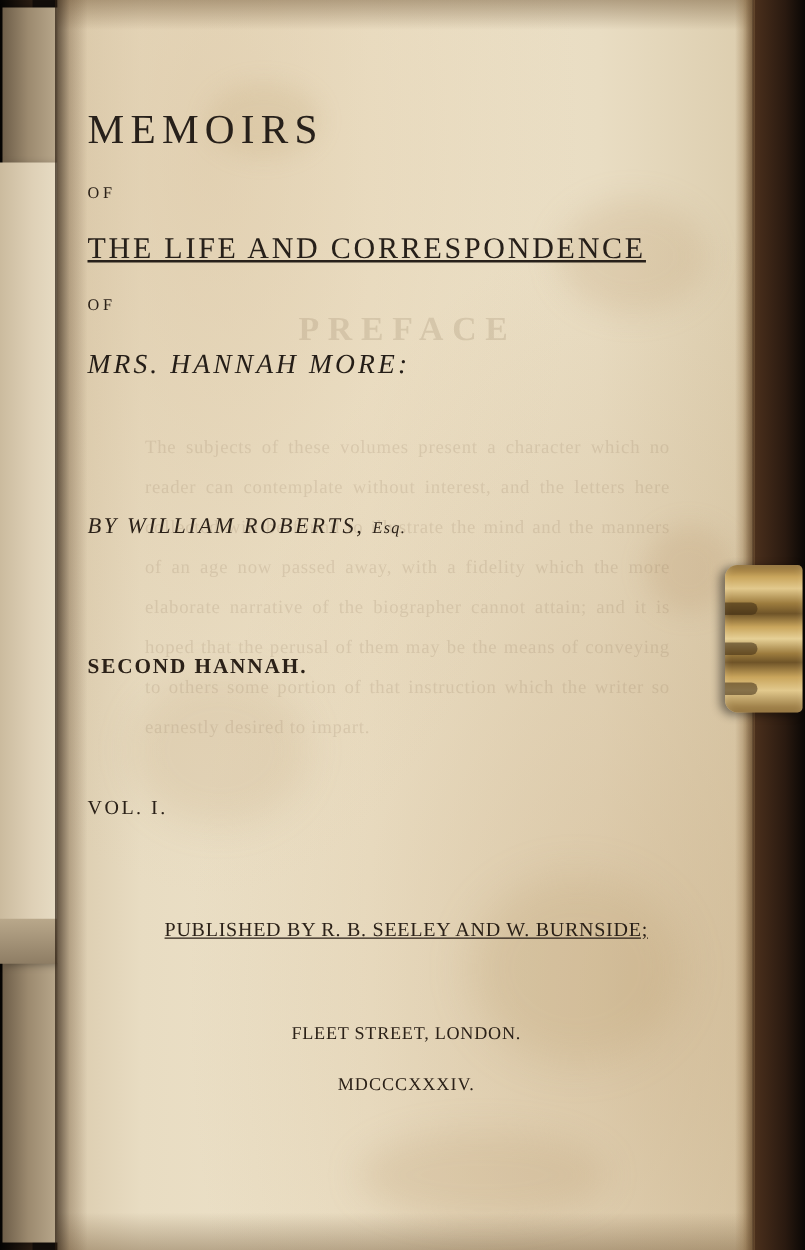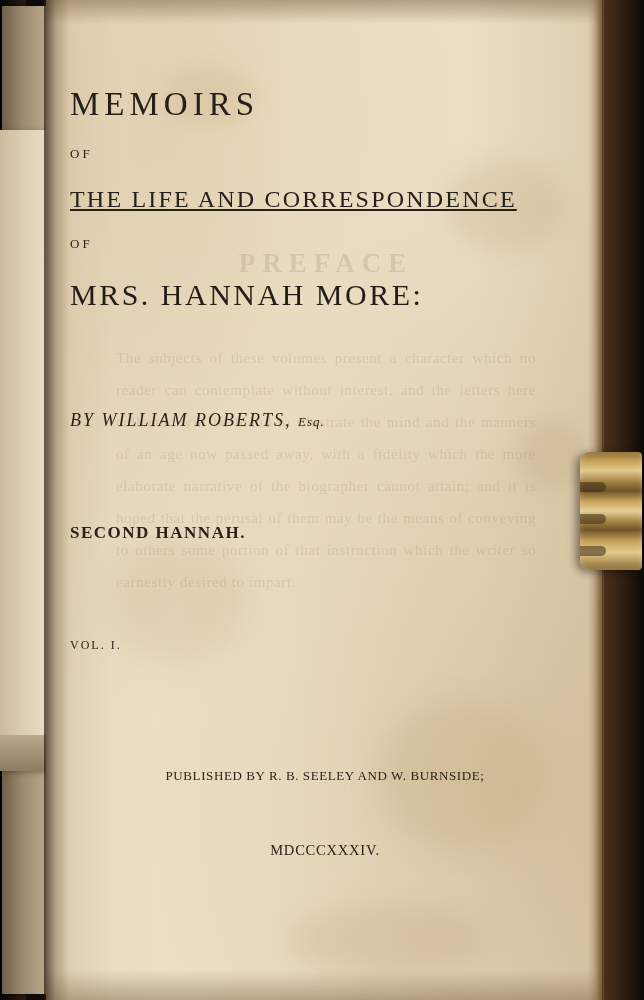--- a/index.html
+++ b/index.html
@@ -162,58 +162,59 @@
     color: #27201a;
     text-decoration: underline;
   }
   .tp-of2 {
     top: 236px;
     font-size: 13px;
     letter-spacing: 3px;
   }
   .tp-name {
     top: 278px;
-    font-size: 30px;
+    font-size: 22px;
     letter-spacing: 2.5px;
     color: #241d17;
+    font-style: italic;
   }
   .tp-author {
     top: 410px;
     font-size: 18px;
     letter-spacing: 2px;
     font-style: italic;
   }
   .tp-author .esq {
     font-size: 13px;
     letter-spacing: 1px;
   }
   .tp-edition {
     top: 523px;
     font-size: 17px;
     font-weight: bold;
     letter-spacing: 1.5px;
   }
   .tp-vol {
     top: 638px;
-    font-size: 12px;
+    font-size: 16px;
     letter-spacing: 2px;
   }
   .imprint {
     position: absolute;
     left: 24px;
     width: 510px;
     text-align: center;
     z-index: 5;
     color: #2b2118;
     font-family: "Liberation Serif", serif;
   }
-  .imprint-l1 { top: 768px; font-size: 13px; letter-spacing: 0.6px; }
+  .imprint-l1 { top: 736px; font-size: 16px; letter-spacing: 0.6px; text-decoration: underline; }
   .imprint-l2 { top: 796px; font-size: 14.5px; letter-spacing: 0.6px; }
   .imprint-l3 { top: 819px; font-size: 14.5px; letter-spacing: 0.6px; }
-  .imprint-l4 { top: 842px; font-size: 14.5px; letter-spacing: 0.8px; }
+  .imprint-l4 { top: 860px; font-size: 14.5px; letter-spacing: 0.8px; }
 
   
   .clasp {
     position: absolute;
     right: 2px;
     top: 452px;
     width: 62px;
     height: 118px;
     z-index: 8;
   }
@@ -281,20 +282,21 @@
 
     <div class="tp tp-author">
       <span>BY WILLIAM ROBERTS,</span>
       <span class="esq">Esq.</span>
     </div>
 
     <div class="tp tp-edition">SECOND HANNAH.</div>
     <div class="tp tp-vol">VOL. I.</div>
 
     <div class="imprint imprint-l1">PUBLISHED BY R. B. SEELEY AND W. BURNSIDE;</div>
+    <div class="imprint imprint-l3">FLEET STREET, LONDON.</div>
     <div class="imprint imprint-l4">MDCCCXXXIV.</div>
 
     <div class="page-edge-right"></div>
   </div>
 
   <div class="gutter-shadow"></div>
   <div class="foreedge"></div>
 
   <div class="cover-right"></div>
   <div class="bg-dark-right"></div>

